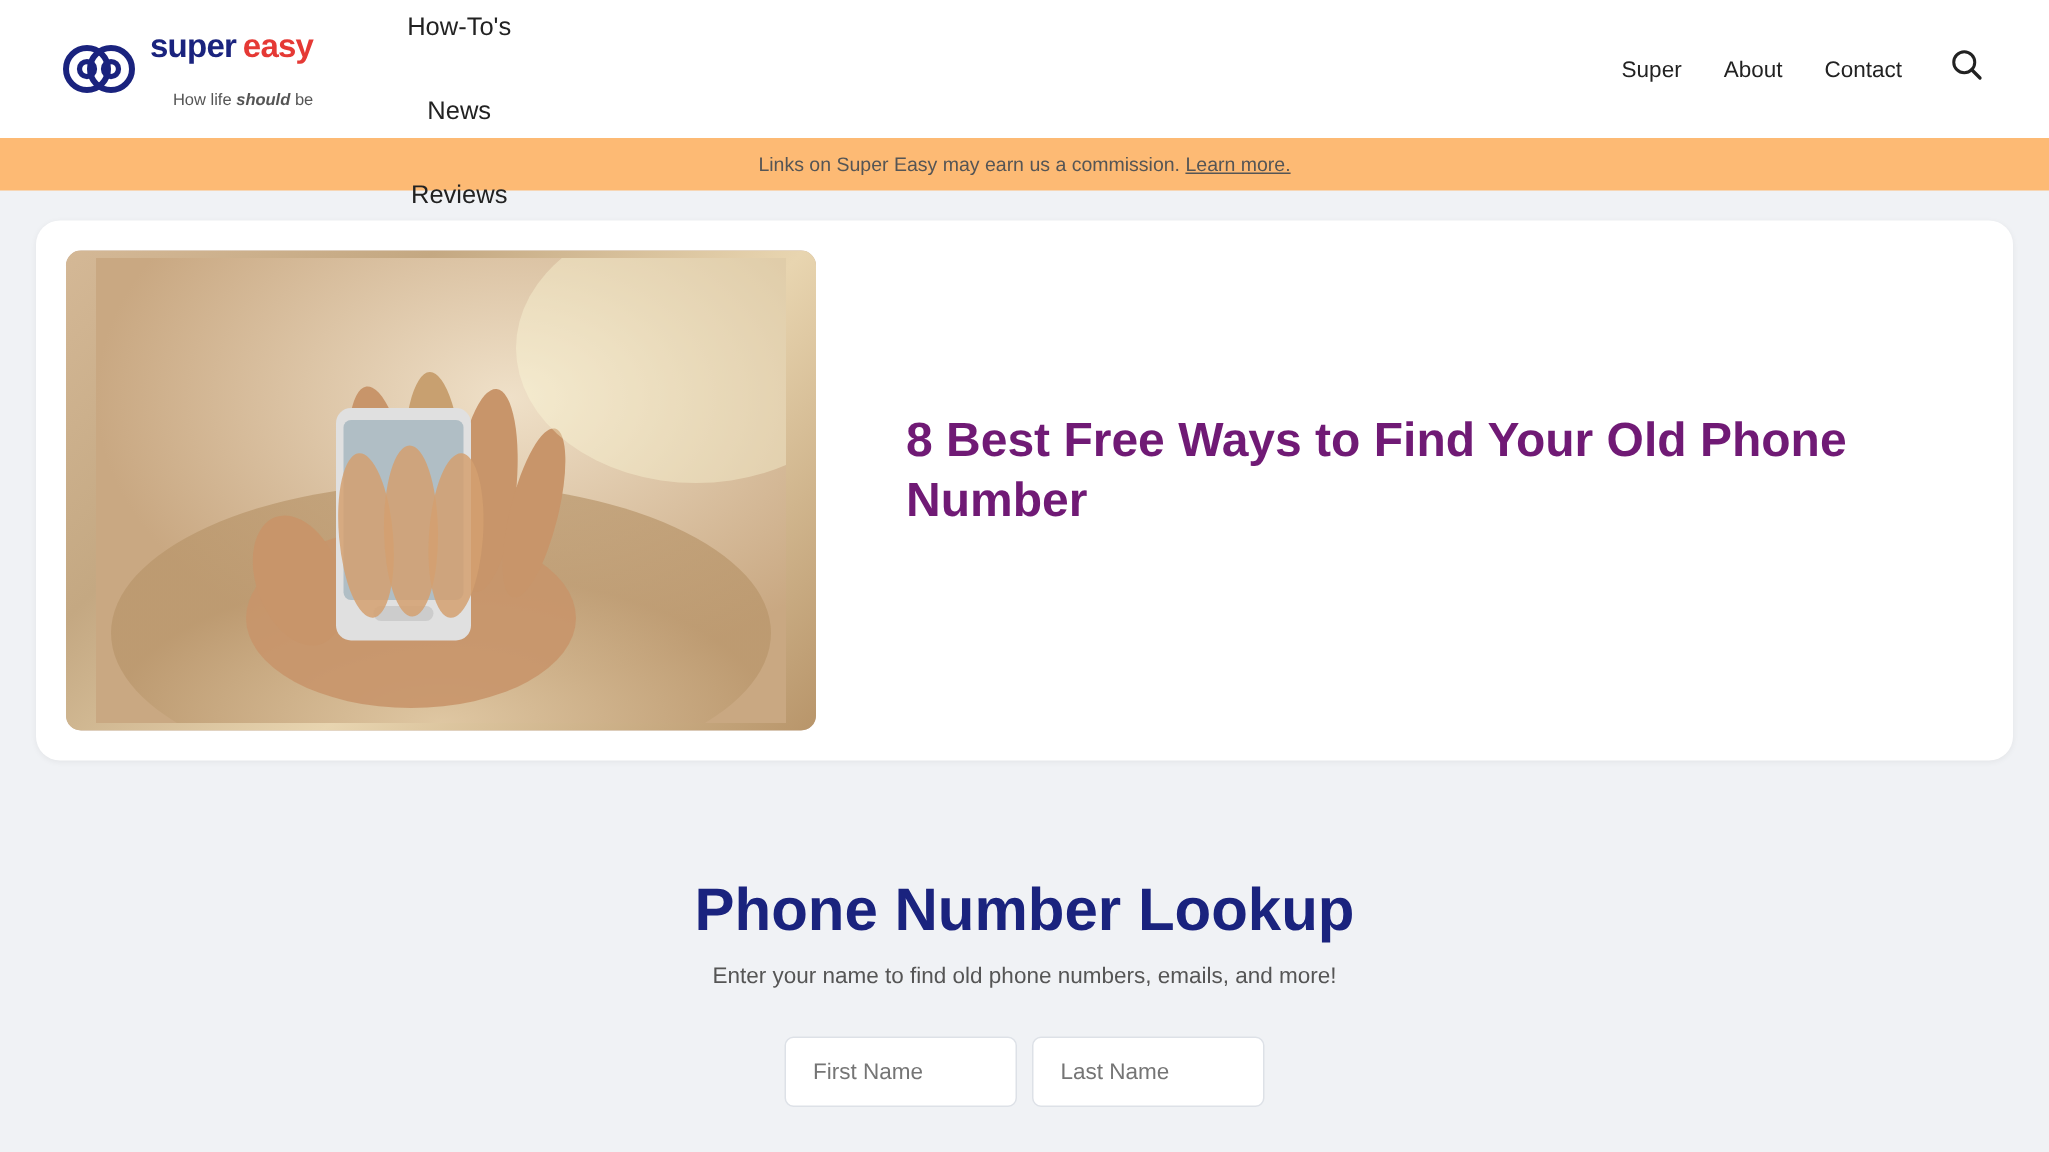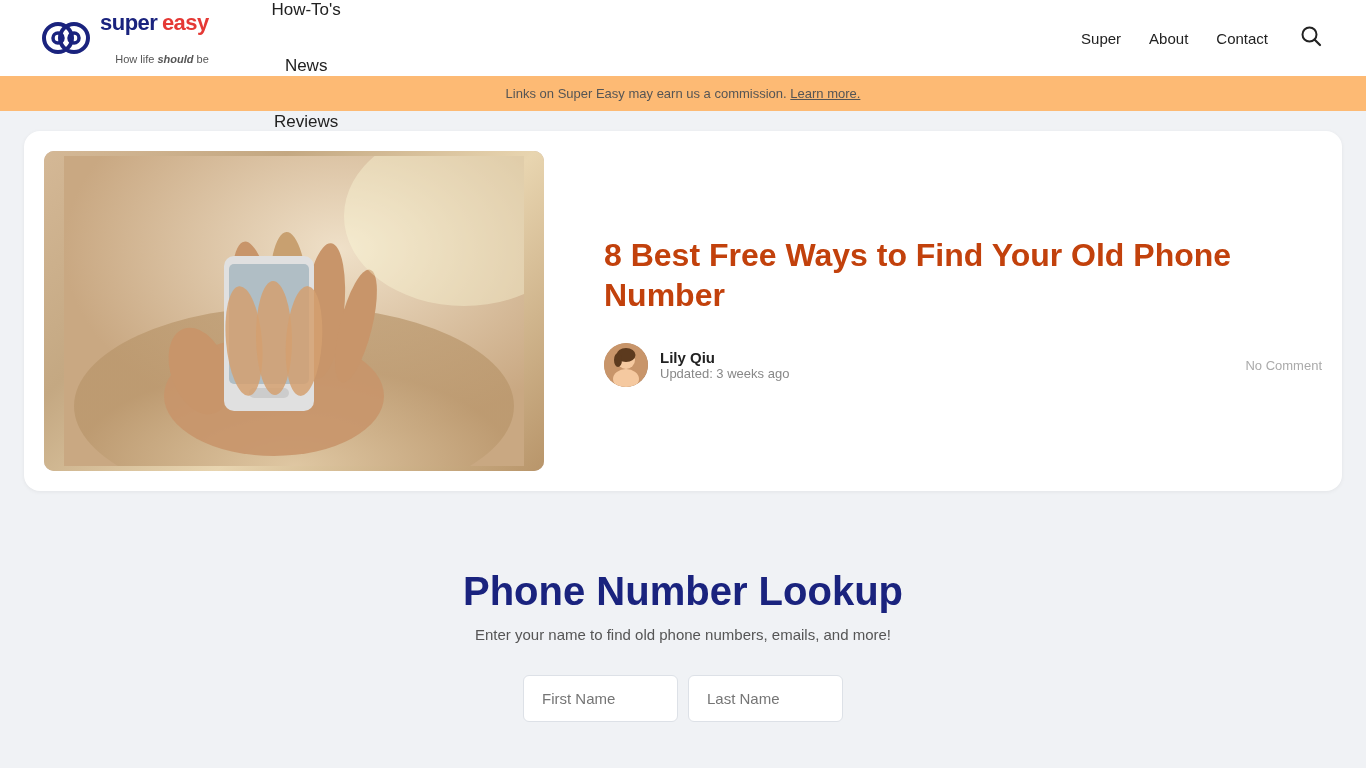--- a/index.html
+++ b/index.html
@@ -5,21 +5,21 @@
     * { margin: 0; padding: 0; box-sizing: border-box; }
     body { font-family: -apple-system, BlinkMacSystemFont, 'Segoe UI', Arial, sans-serif; background: #f0f2f5; min-height: 768px; }
 
     
     .header {
       background: #fff;
       display: flex;
       align-items: center;
       justify-content: space-between;
       padding: 0 40px;
-      height: 76px;
+      height: 92px;
       box-shadow: 0 1px 3px rgba(0,0,0,0.08);
     }
     .header-left {
       display: flex;
       align-items: center;
       gap: 60px;
     }
     .logo-text-block {
       display: flex;
       flex-direction: column;
@@ -129,21 +129,21 @@
       justify-content: center;
       position: relative;
       overflow: hidden;
     }
     .article-info {
       flex: 1;
     }
     .article-title {
       font-size: 32px;
       font-weight: 800;
-      color: #c2410c;
+      color: #701a75;
       line-height: 1.25;
       margin-bottom: 28px;
     }
     .article-meta {
       display: flex;
       align-items: center;
       justify-content: space-between;
     }
     .author-area {
       display: flex;
@@ -330,41 +330,20 @@
           <ellipse cx="210" cy="182" rx="18" ry="57" fill="#d4a070" transform="rotate(-1,210,182)" opacity="0.85"></ellipse>
           <ellipse cx="240" cy="185" rx="18" ry="55" fill="#d4a070" transform="rotate(4,240,185)" opacity="0.85"></ellipse>
 
           <ellipse cx="400" cy="60" rx="120" ry="90" fill="rgba(255,255,220,0.35)"></ellipse>
         </svg>
       </div>
     </div>
 
     <div class="article-info">
       <h1 class="article-title">8 Best Free Ways to Find Your Old Phone Number</h1>
-      <div class="article-meta">
-        <div class="author-area">
-          <div class="author-avatar">
-
-            <svg width="44" height="44" viewBox="0 0 44 44">
-              <circle cx="22" cy="22" r="22" fill="#c8956a"></circle>
-
-              <circle cx="22" cy="17" r="9" fill="#f5c9a0"></circle>
-              <ellipse cx="22" cy="36" rx="13" ry="10" fill="#f5c9a0"></ellipse>
-
-              <ellipse cx="22" cy="12" rx="9.5" ry="7" fill="#5c3a1e"></ellipse>
-              <ellipse cx="14" cy="17" rx="4" ry="7" fill="#5c3a1e"></ellipse>
-            </svg>
-          </div>
-          <div class="author-details">
-            <span class="author-name">Lily Qiu</span>
-            <span class="author-updated">Updated: 3 weeks ago</span>
-          </div>
-        </div>
-        <span class="no-comment">No Comment</span>
-      </div>
     </div>
   </div>
 
   <div class="lookup-widget">
     <h2 class="lookup-title">Phone Number Lookup</h2>
     <p class="lookup-subtitle">Enter your name to find old phone numbers, emails, and more!</p>
     <div class="lookup-form">
       <input class="lookup-input" type="text" placeholder="First Name" style="">
       <input class="lookup-input" type="text" placeholder="Last Name" style="">
     </div>

